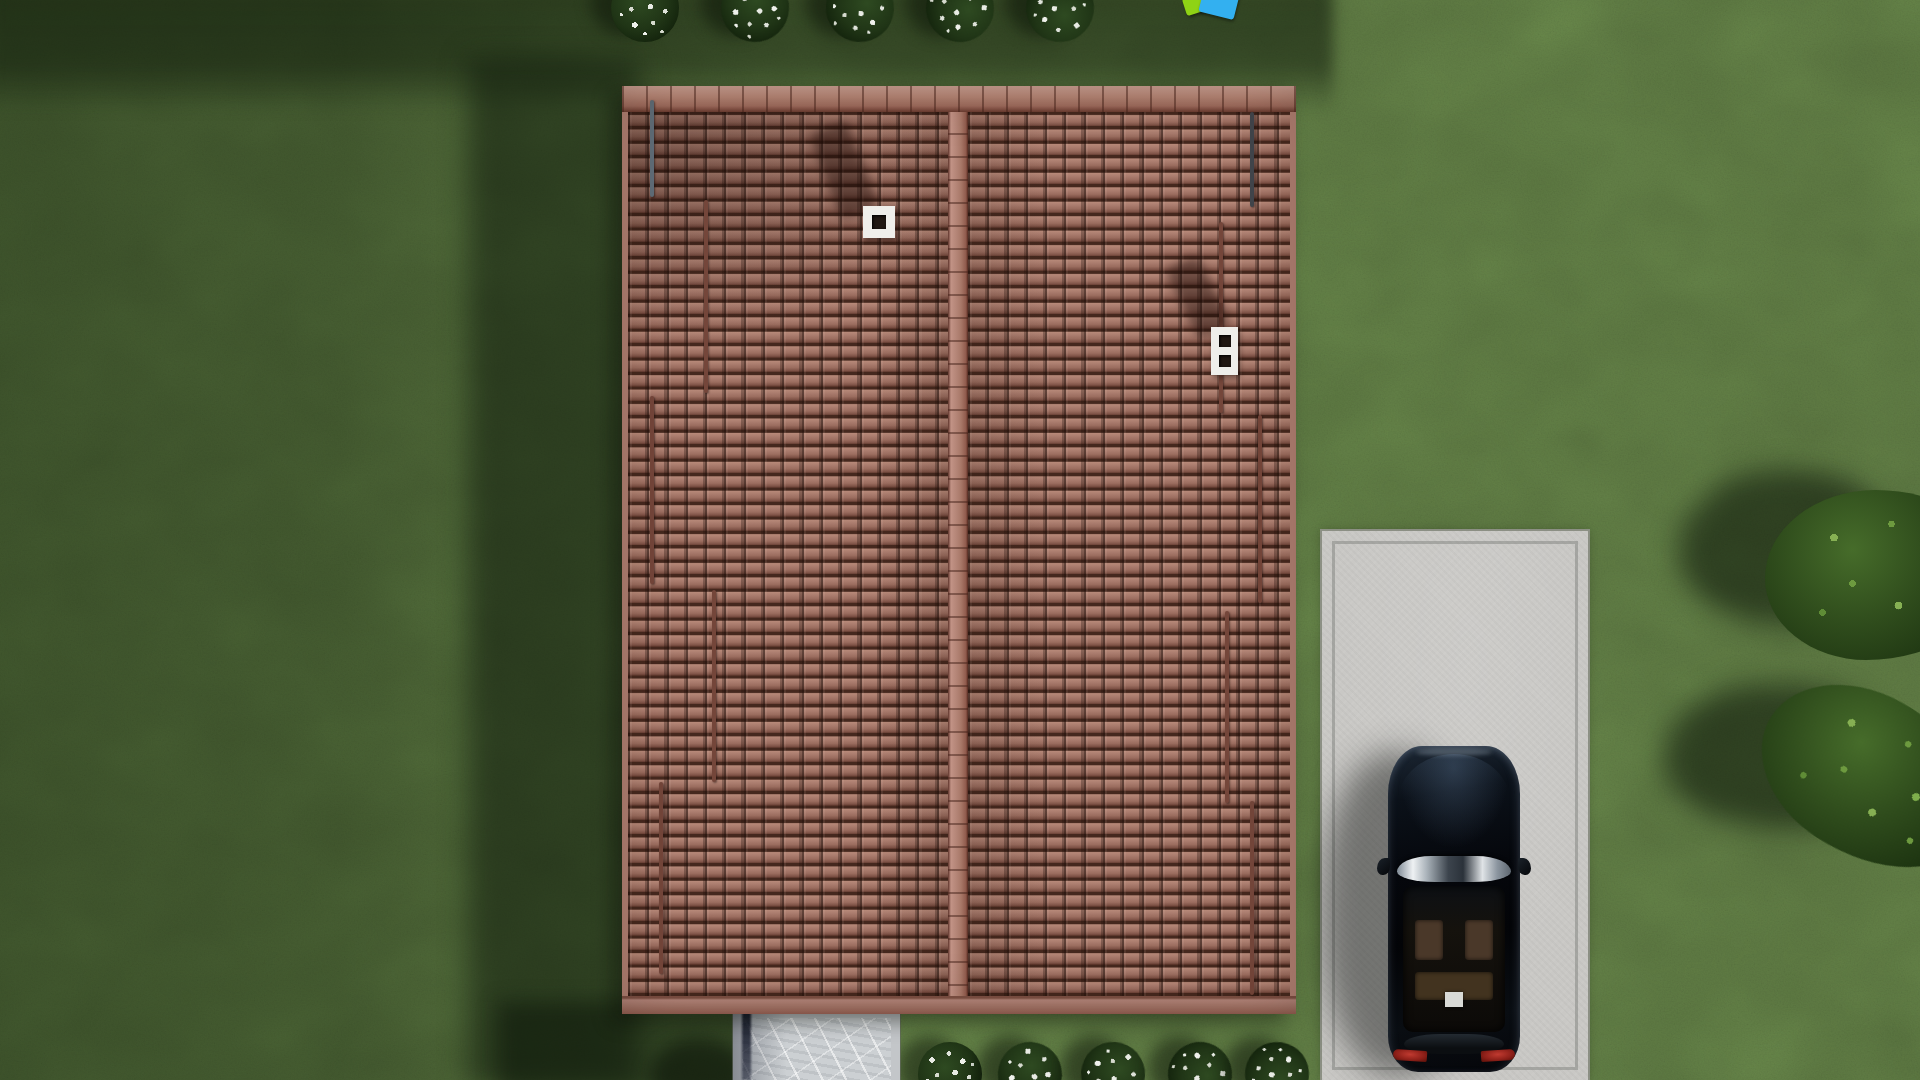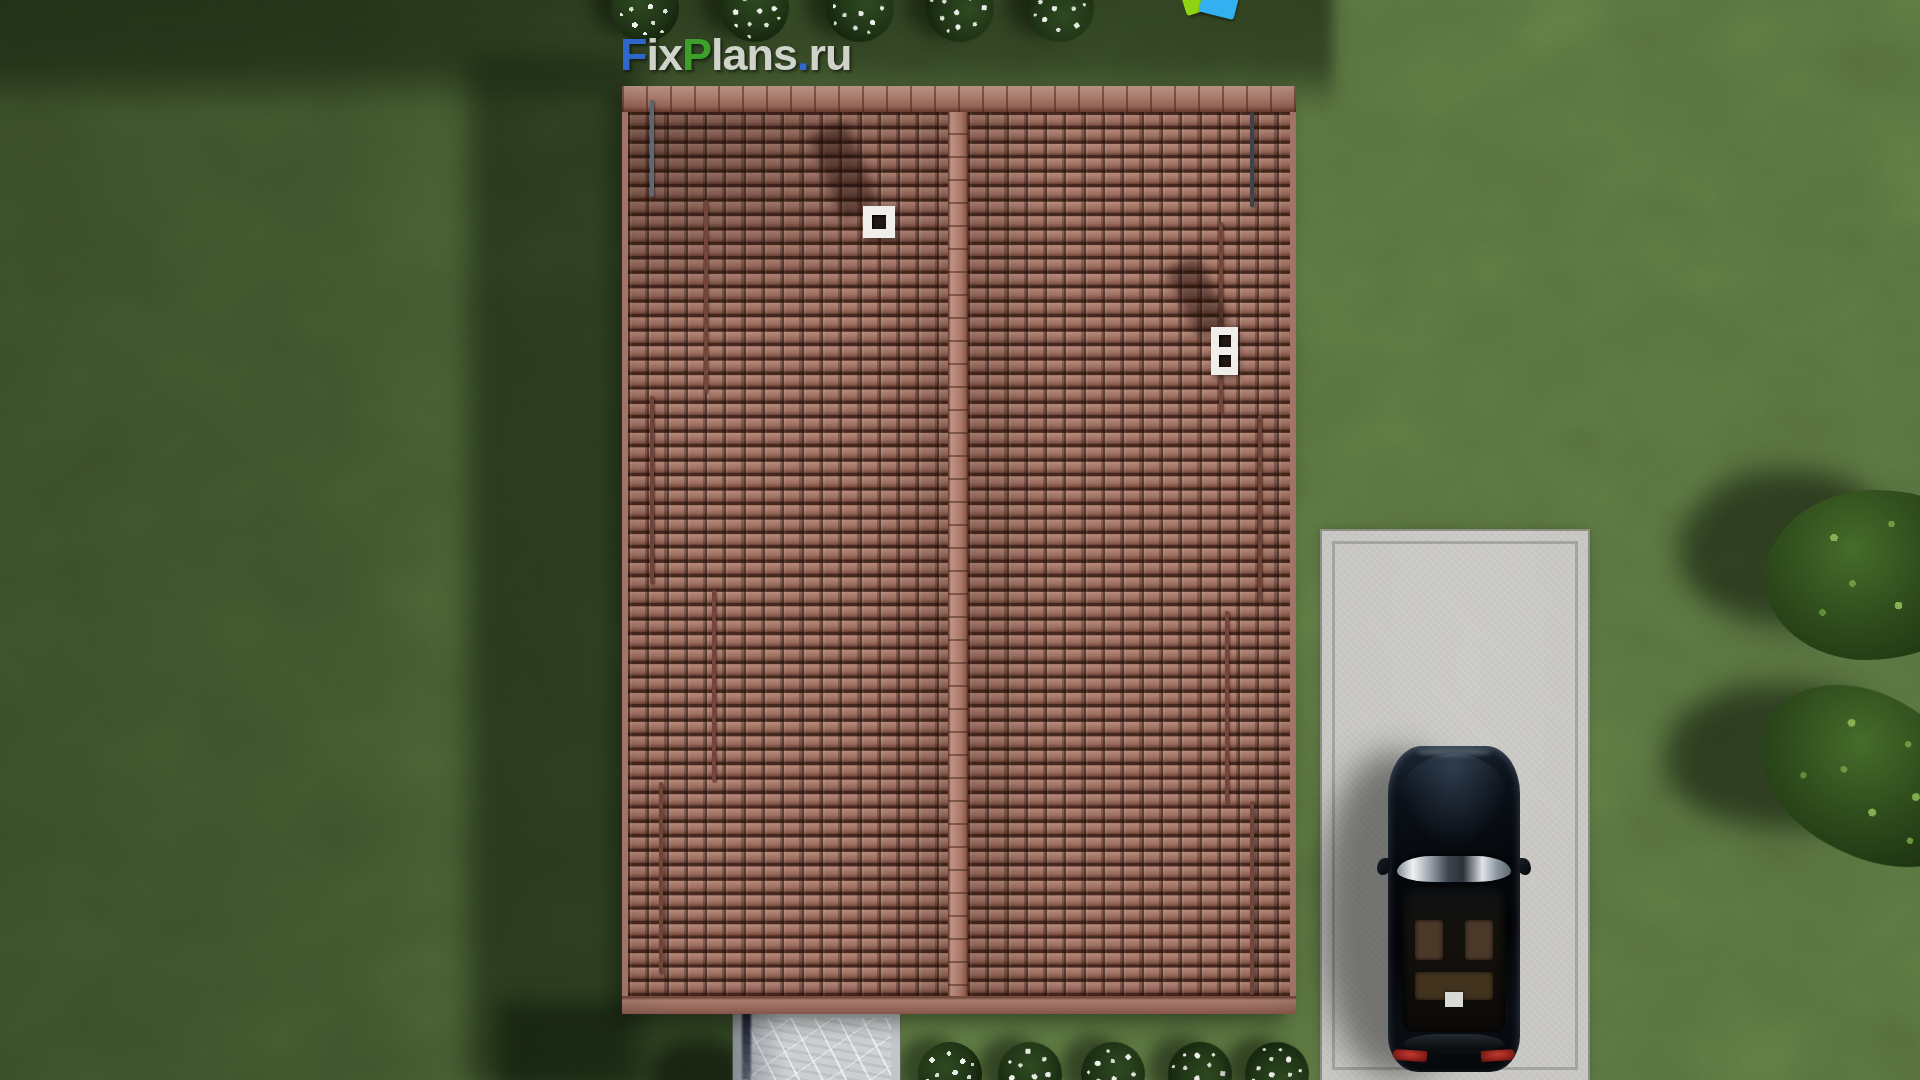--- a/index.html
+++ b/index.html
@@ -258,17 +258,14 @@
         </div>
         <div class="chimney-shadow" style="left: 558px; top: 172px; width: 36px; height: 78px; transform: rotate(-26deg);"></div>
         <div class="chimney" style="left: 589px; top: 241px; width: 27px; height: 48px;">
           <div class="chimney-hole" style="width: 12px; height: 12px;"></div>
           <div class="chimney-hole" style="width: 12px; height: 12px;"></div>
         </div>
       </div>
     <div class="roof-vignette"></div>
   </div>
 
-  <div class="logo">
-    <span style="color: rgb(47, 107, 214);">F</span><span style="color: rgb(216, 219, 211);">ix</span><span style="color: rgb(63, 164, 44);">P</span><span style="color: rgb(216, 219, 211);">lans</span><span style="color: rgb(47, 107, 214);">.</span><span style="color: rgb(216, 219, 211);">ru</span>
-  </div>
 
 </div>
 
 </body></html>

